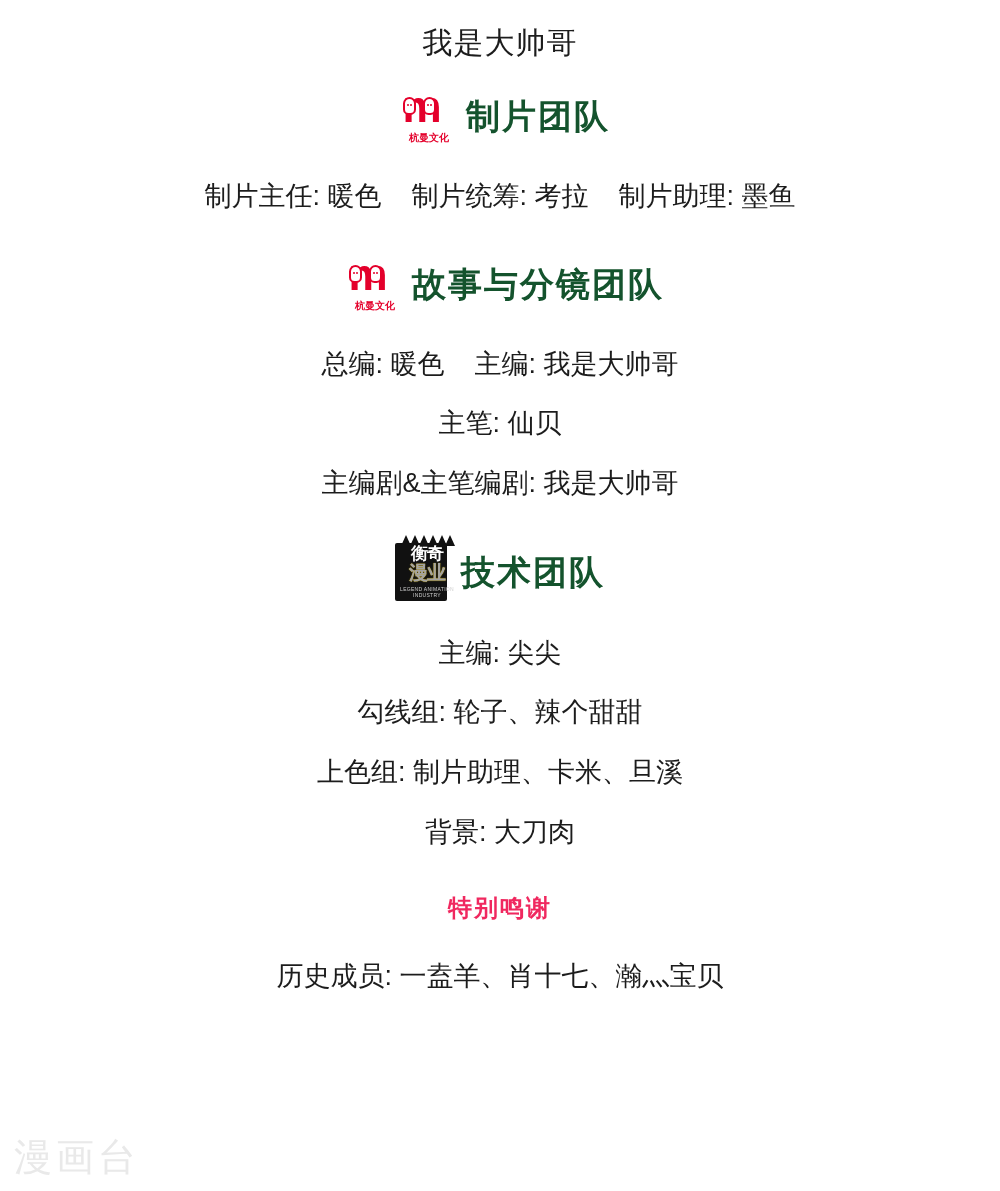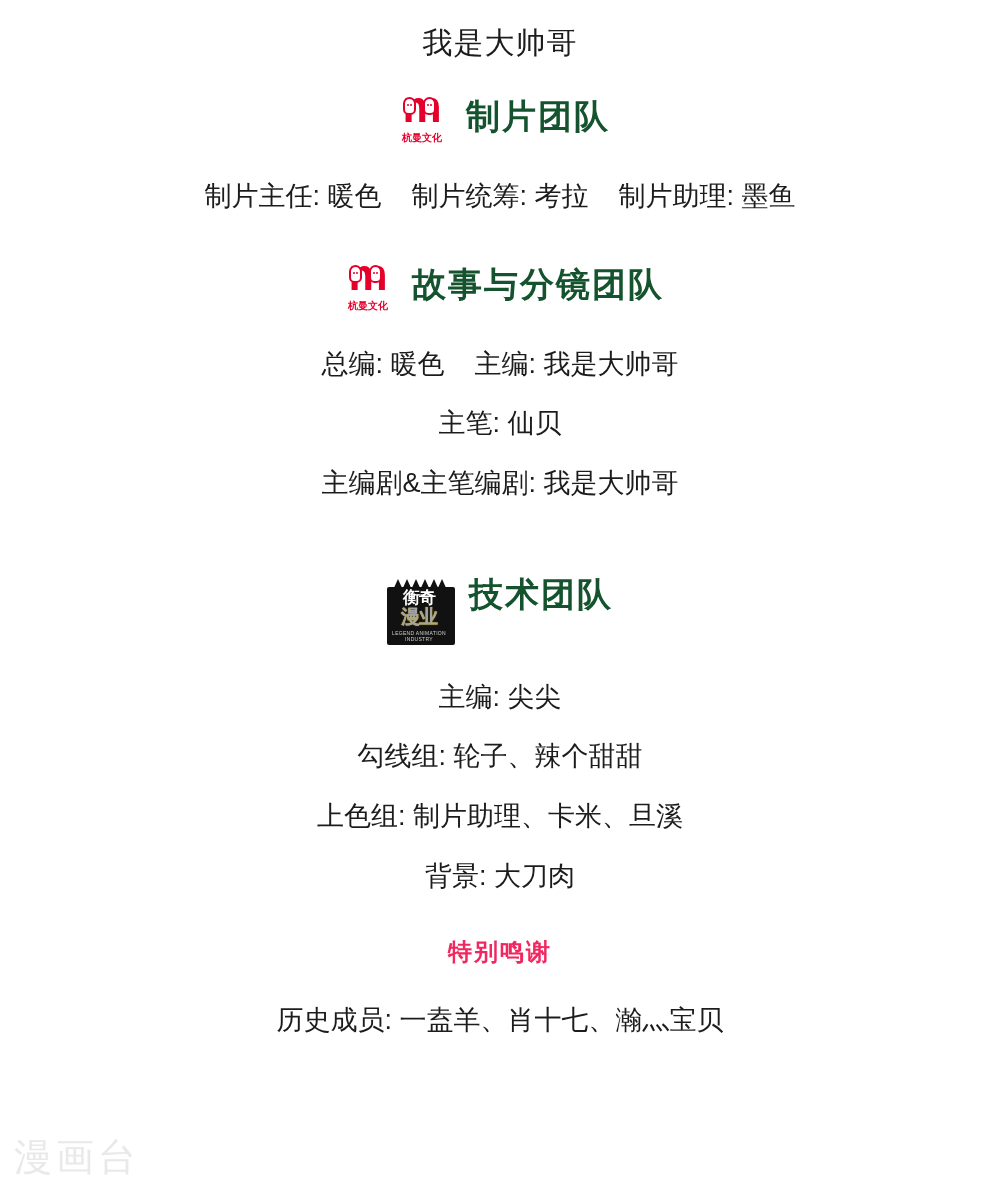--- a/index.html
+++ b/index.html
@@ -87,40 +87,39 @@
     top: 5px;
     width: 2px;
     height: 2px;
     background: #e4002b;
     border-radius: 50%;
   }
   .logo-hm .hm-face::before { left: 2px; }
   .logo-hm .hm-face::after { right: 2px; }
   .logo-hm .hm-caption {
     position: absolute;
-    left: 1px;
+    left: 8px;
     bottom: 0;
     width: 62px;
     text-align: center;
     font-size: 10px;
     color: #e4002b;
     font-weight: bold;
     letter-spacing: 0px;
     line-height: 12px;
   }
 
   
   .logo-box {
-    width: 68px;
+    width: 52px;
     height: 58px;
     background: #111111;
     position: relative;
     flex: 0 0 auto;
     border-radius: 2px;
-    margin-top: 44px;
   }
   .logo-box .lb-top {
     position: absolute;
     left: 0;
     top: 2px;
     width: 64px;
     text-align: center;
     color: #ffffff;
     font-size: 17px;
     font-weight: bold;

